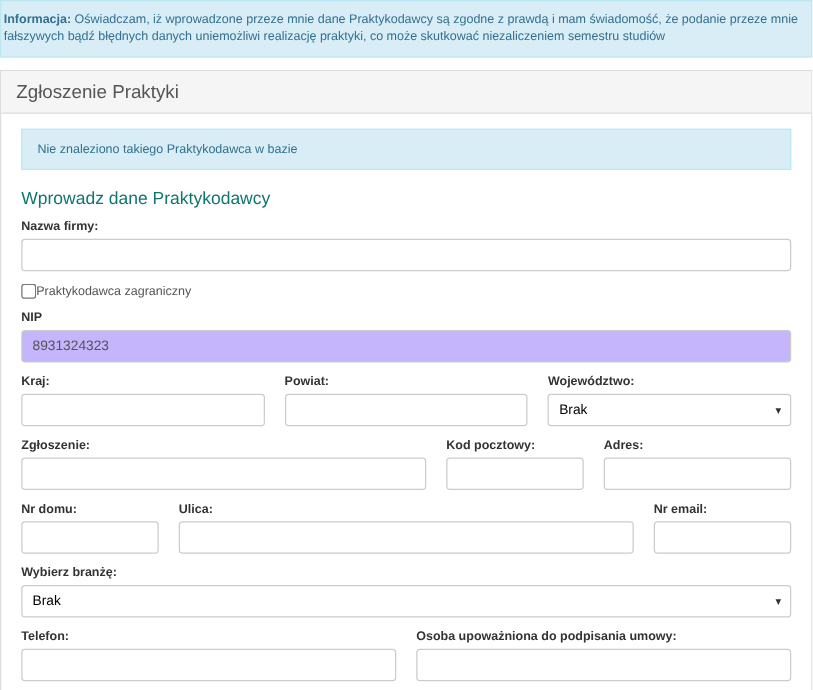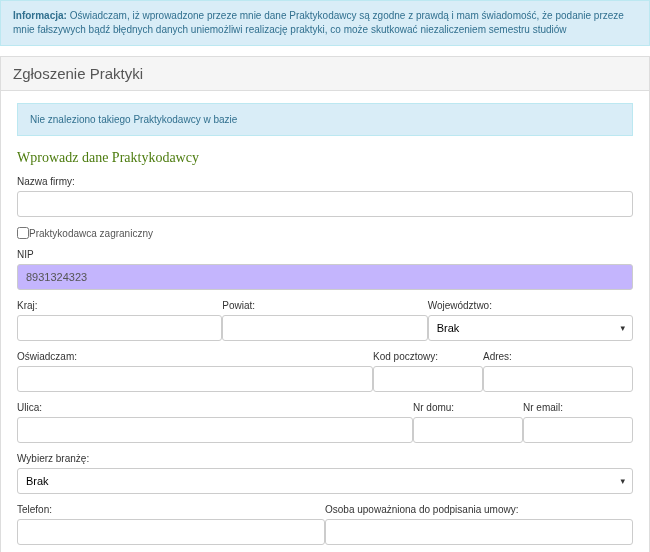--- a/index.html
+++ b/index.html
@@ -1,50 +1,50 @@
 <!DOCTYPE html>
 <html><head>
   <meta charset="utf-8">
   <style>
     * { box-sizing: border-box; margin: 0; padding: 0; }
     body { font-family: Arial, Helvetica, sans-serif; font-size: 11px; color: #333; background: #fff; width: 650px; }
-    .alert-info-top { background: #d9edf7; color: #31708f; padding: 8px 12px; font-size: 10px; line-height: 1.4; border: 1px solid #bce8f1; }
+    .alert-info-top { background: #d9edf7; color: #31708f; padding: 8px 2px; font-size: 10px; line-height: 1.4; border: 1px solid #bce8f1; }
     .alert-info-top b { font-weight: bold; }
     .panel { border: 1px solid #ddd; margin-top: 10px; background: #fff; }
     .panel-heading { background: #f5f5f5; padding: 8px 12px; font-size: 15px; color: #555; border-bottom: 1px solid #ddd; }
     .panel-body { padding: 12px 16px; }
     .alert-info-inner { background: #d9edf7; color: #31708f; padding: 10px 12px; font-size: 10px; border: 1px solid #bce8f1; margin-bottom: 14px; }
-    h4 { font-size: 14px; font-weight: normal; color: #4d7c0f; margin-bottom: 10px; font-family: Liberation Serif, serif; }
-    .form-label { font-weight: normal; font-size: 10px; display: block; margin-bottom: 4px; color: #333; }
+    h4 { font-size: 14px; font-weight: normal; color: #0f766e; margin-bottom: 10px; }
+    .form-label { font-weight: bold; font-size: 10px; display: block; margin-bottom: 4px; color: #333; }
     .form-control { width: 100%; padding: 5px 8px; font-size: 11px; border: 1px solid #ccc; border-radius: 3px; background: #fff; height: 26px; }
     .form-control[readonly] { background: #c4b5fd; color: #555; }
     select.form-control { appearance: none; background-image: none; padding-right: 36px; }
     .select-wrap { position: relative; }
     .select-wrap::after { content: "▾"; position: absolute; right: 8px; top: 50%; transform: translateY(-50%); font-size: 9px; color: #333; pointer-events: none; }
     .form-group { margin-bottom: 10px; }
-    .row { display: flex; gap: 0; justify-content: space-between; }
+    .row { display: flex; gap: 16px; justify-content: space-between; }
     .col { flex: 1; min-width: 0; }
     .checkbox-row { display: flex; align-items: center; gap: 0; margin-bottom: 10px; }
     .checkbox-row input { width: 12px; height: 12px; }
     .checkbox-row label { font-size: 10px; color: #555; }
     .w-sm { flex: 0 0 110px; }
     .w-md { flex: 0 0 150px; }
   </style>
 </head>
 <body>
 
 <div class="alert-info-top">
   <b>Informacja:</b><span> Oświadczam, iż wprowadzone przeze mnie dane Praktykodawcy są zgodne z prawdą i mam świadomość, że podanie przeze mnie fałszywych bądź błędnych danych uniemożliwi realizację praktyki, co może skutkować niezaliczeniem semestru studiów</span>
 </div>
 
 <div class="panel">
   <div class="panel-heading">Zgłoszenie Praktyki</div>
   <div class="panel-body">
 
-    <div class="alert-info-inner">Nie znaleziono takiego Praktykodawcy w bazie</div>
+    <div class="alert-info-inner">Nie znaleziono takiego Praktykodawca w bazie</div>
 
     <h4>Wprowadz dane Praktykodawcy</h4>
 
     <div class="form-group">
       <label class="form-label">Nazwa firmy:</label>
       <input type="text" class="form-control" value="" style="">
     </div>
 
     <div class="checkbox-row">
       <input type="checkbox" style="">
@@ -70,40 +70,40 @@
         <div class="select-wrap">
           <select class="form-control">
             <option>Brak</option>
           </select>
         </div>
       </div>
     </div>
 
     <div class="row form-group">
       <div class="col" style="flex: 2;">
-        <label class="form-label">Oświadczam:</label>
+        <label class="form-label">Zgłoszenie:</label>
         <input type="text" class="form-control" value="" style="">
       </div>
       <div class="col w-sm">
         <label class="form-label">Kod pocztowy:</label>
         <input type="text" class="form-control" value="" style="">
       </div>
       <div class="col w-md">
         <label class="form-label">Adres:</label>
         <input type="text" class="form-control" value="" style="">
       </div>
     </div>
 
     <div class="row form-group">
+      <div class="col w-sm">
+        <label class="form-label">Nr domu:</label>
+        <input type="text" class="form-control" value="" style="">
+      </div>
       <div class="col" style="flex: 3;">
         <label class="form-label">Ulica:</label>
-        <input type="text" class="form-control" value="" style="">
-      </div>
-      <div class="col w-sm">
-        <label class="form-label">Nr domu:</label>
         <input type="text" class="form-control" value="" style="">
       </div>
       <div class="col w-sm">
         <label class="form-label">Nr email:</label>
         <input type="text" class="form-control" value="" style="">
       </div>
     </div>
 
     <div class="form-group">
       <label class="form-label">Wybierz branżę:</label>

